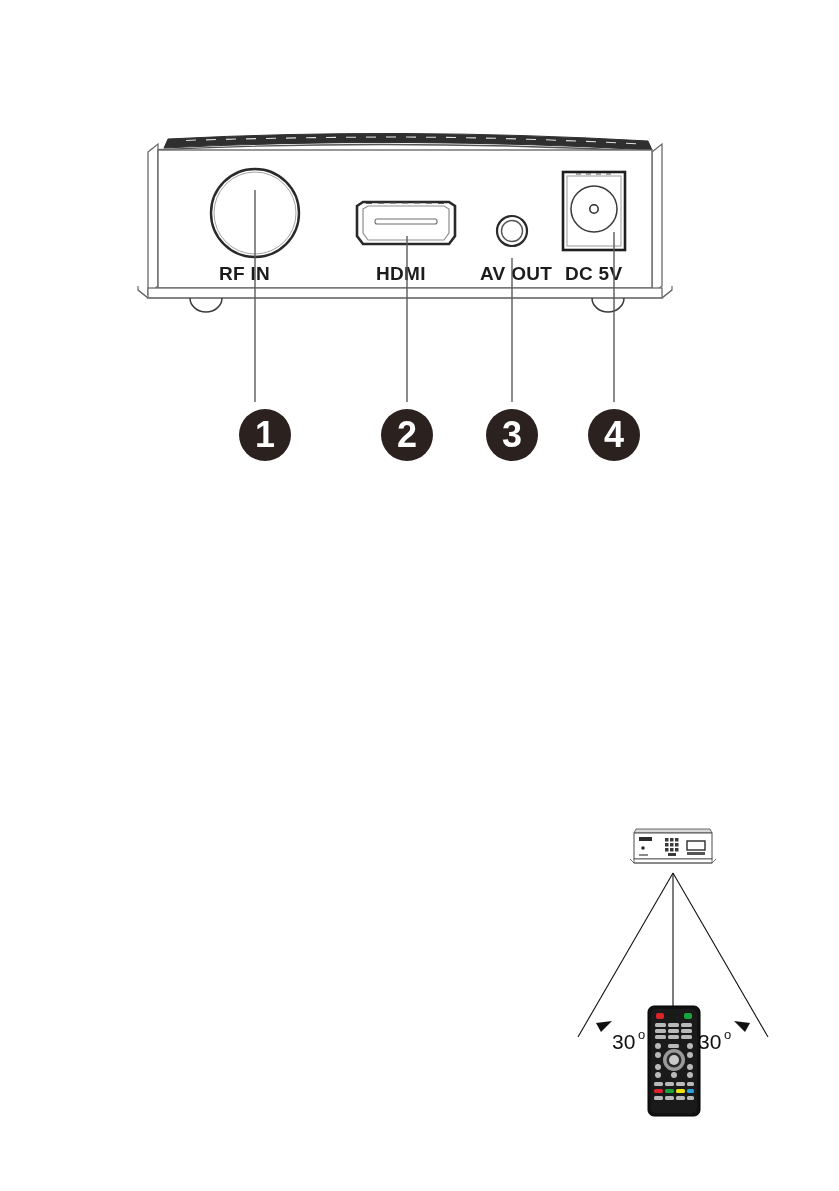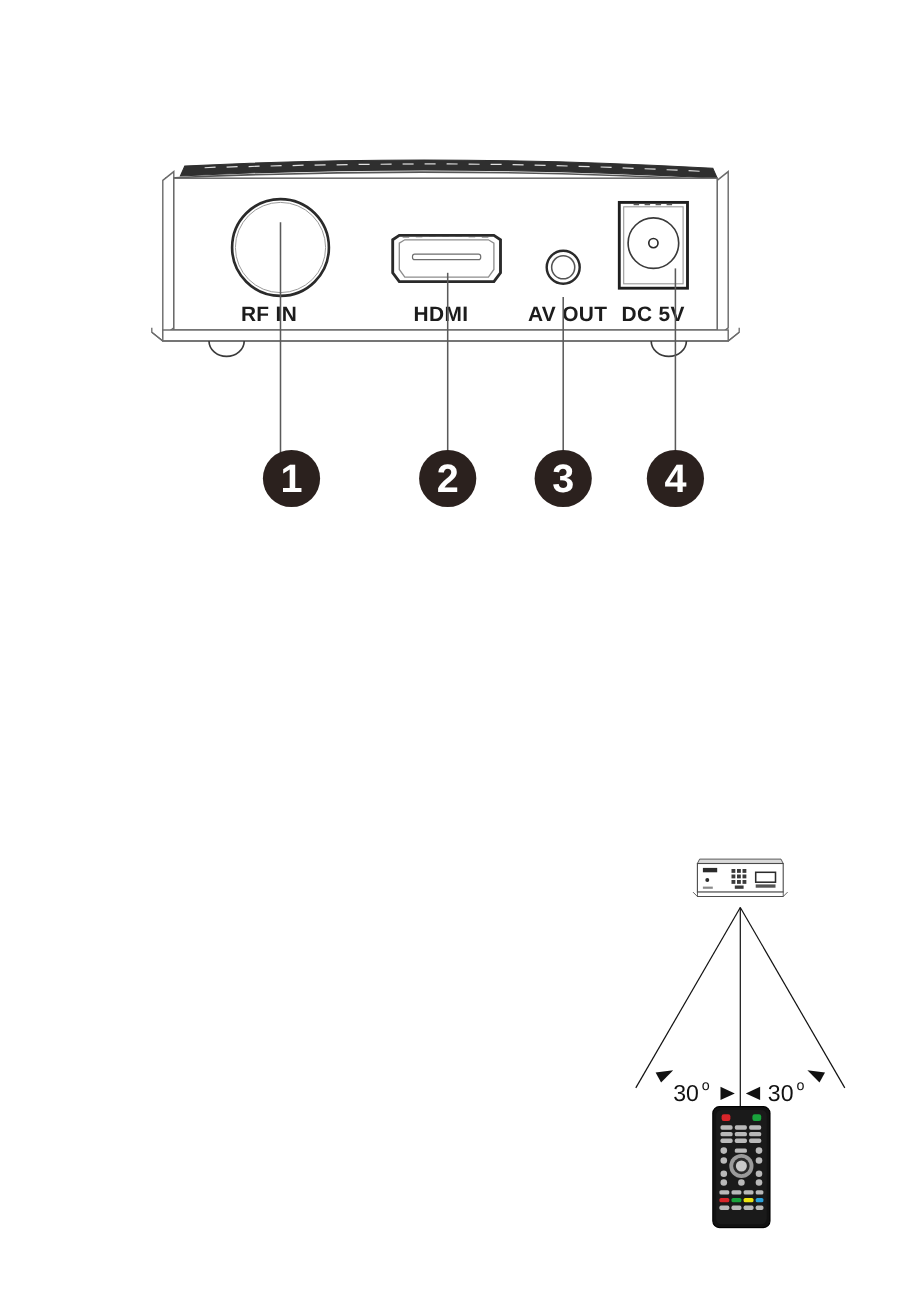--- a/index.html
+++ b/index.html
@@ -13,21 +13,21 @@
     position: relative;
     overflow: hidden;
     font-family: "Liberation Sans", sans-serif;
     color: #1a1a1a;
   }
 
   
   #rear-panel-figure {
     position: absolute;
     left: 0;
-    top: 12px;
+    top: 0;
     width: 839px;
     height: 500px;
   }
   #rear-panel-figure svg { display: block; }
 
   
   .port-label {
     font-family: "Liberation Sans", sans-serif;
     font-weight: 700;
     font-size: 19px;
@@ -48,21 +48,21 @@
     font-size: 36px;
     line-height: 52px;
     text-align: center;
     user-select: none;
   }
 
   
   #ir-angle-figure {
     position: absolute;
     left: 560px;
-    top: 767px;
+    top: 815px;
     width: 260px;
     height: 330px;
   }
   #ir-angle-figure svg { display: block; }
 
   .angle-label {
     font-family: "Liberation Sans", sans-serif;
     font-weight: 400;
     font-size: 21px;
     fill: #111111;

